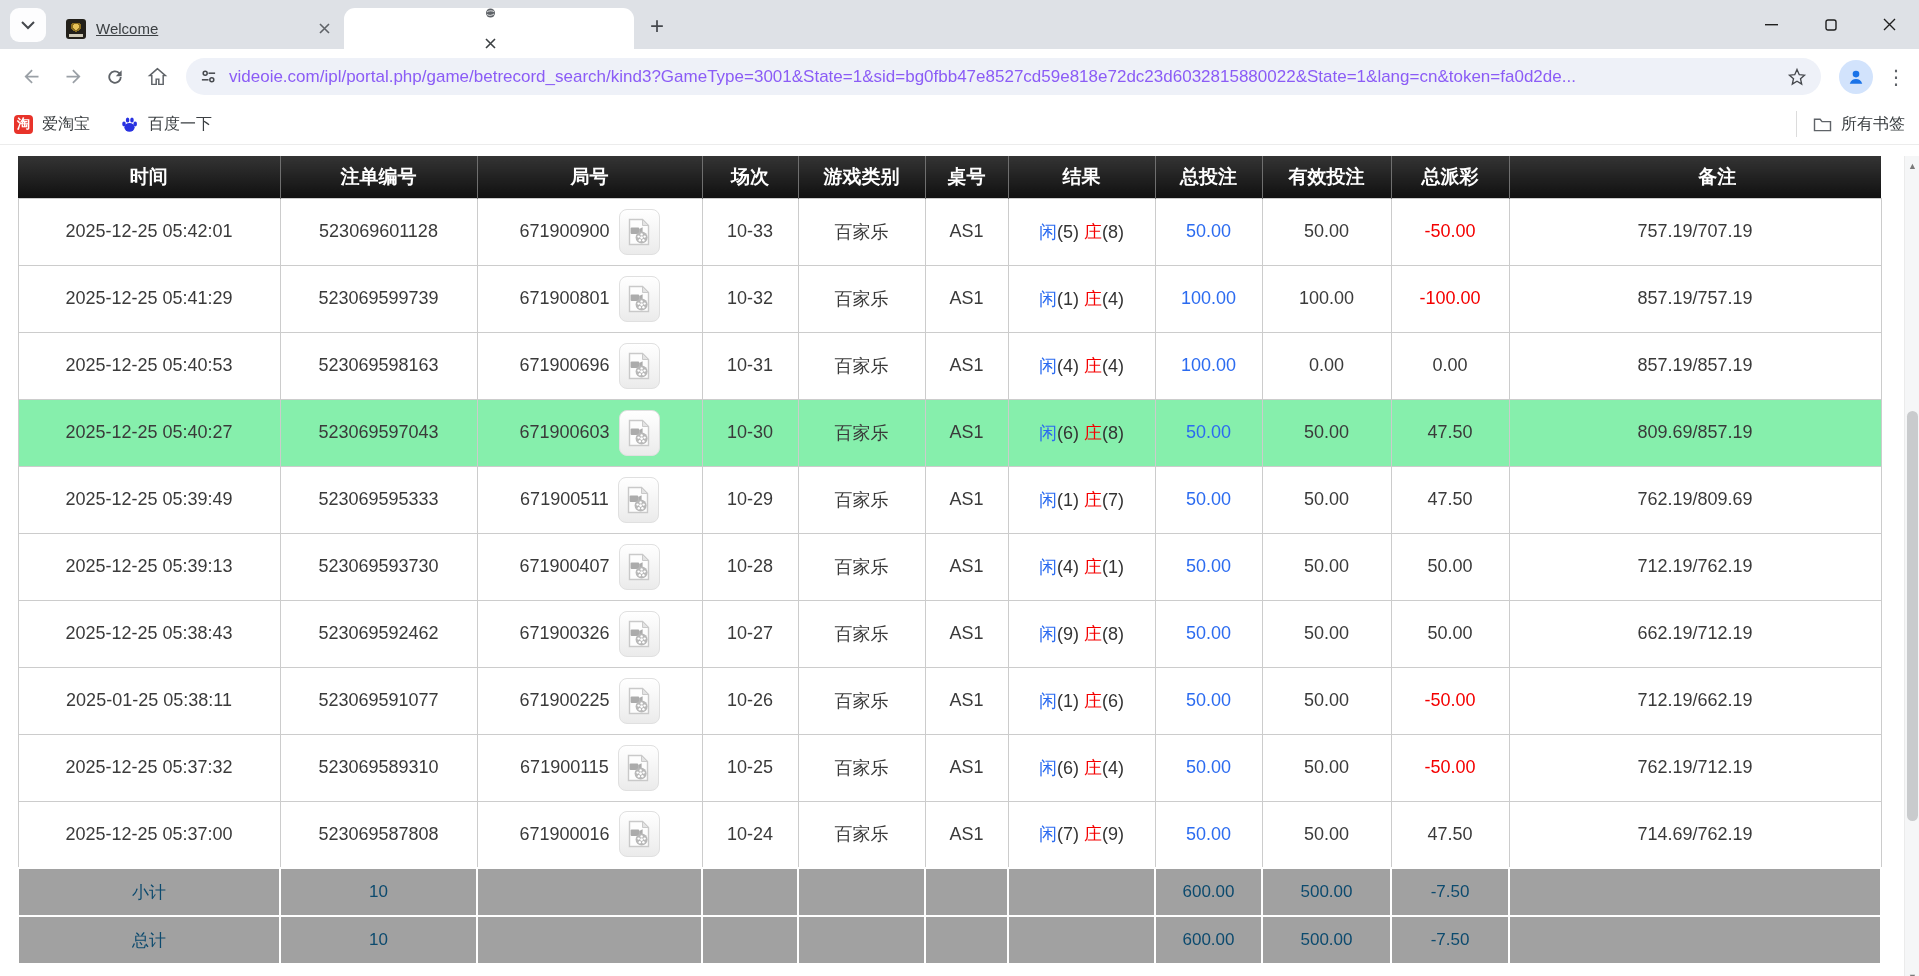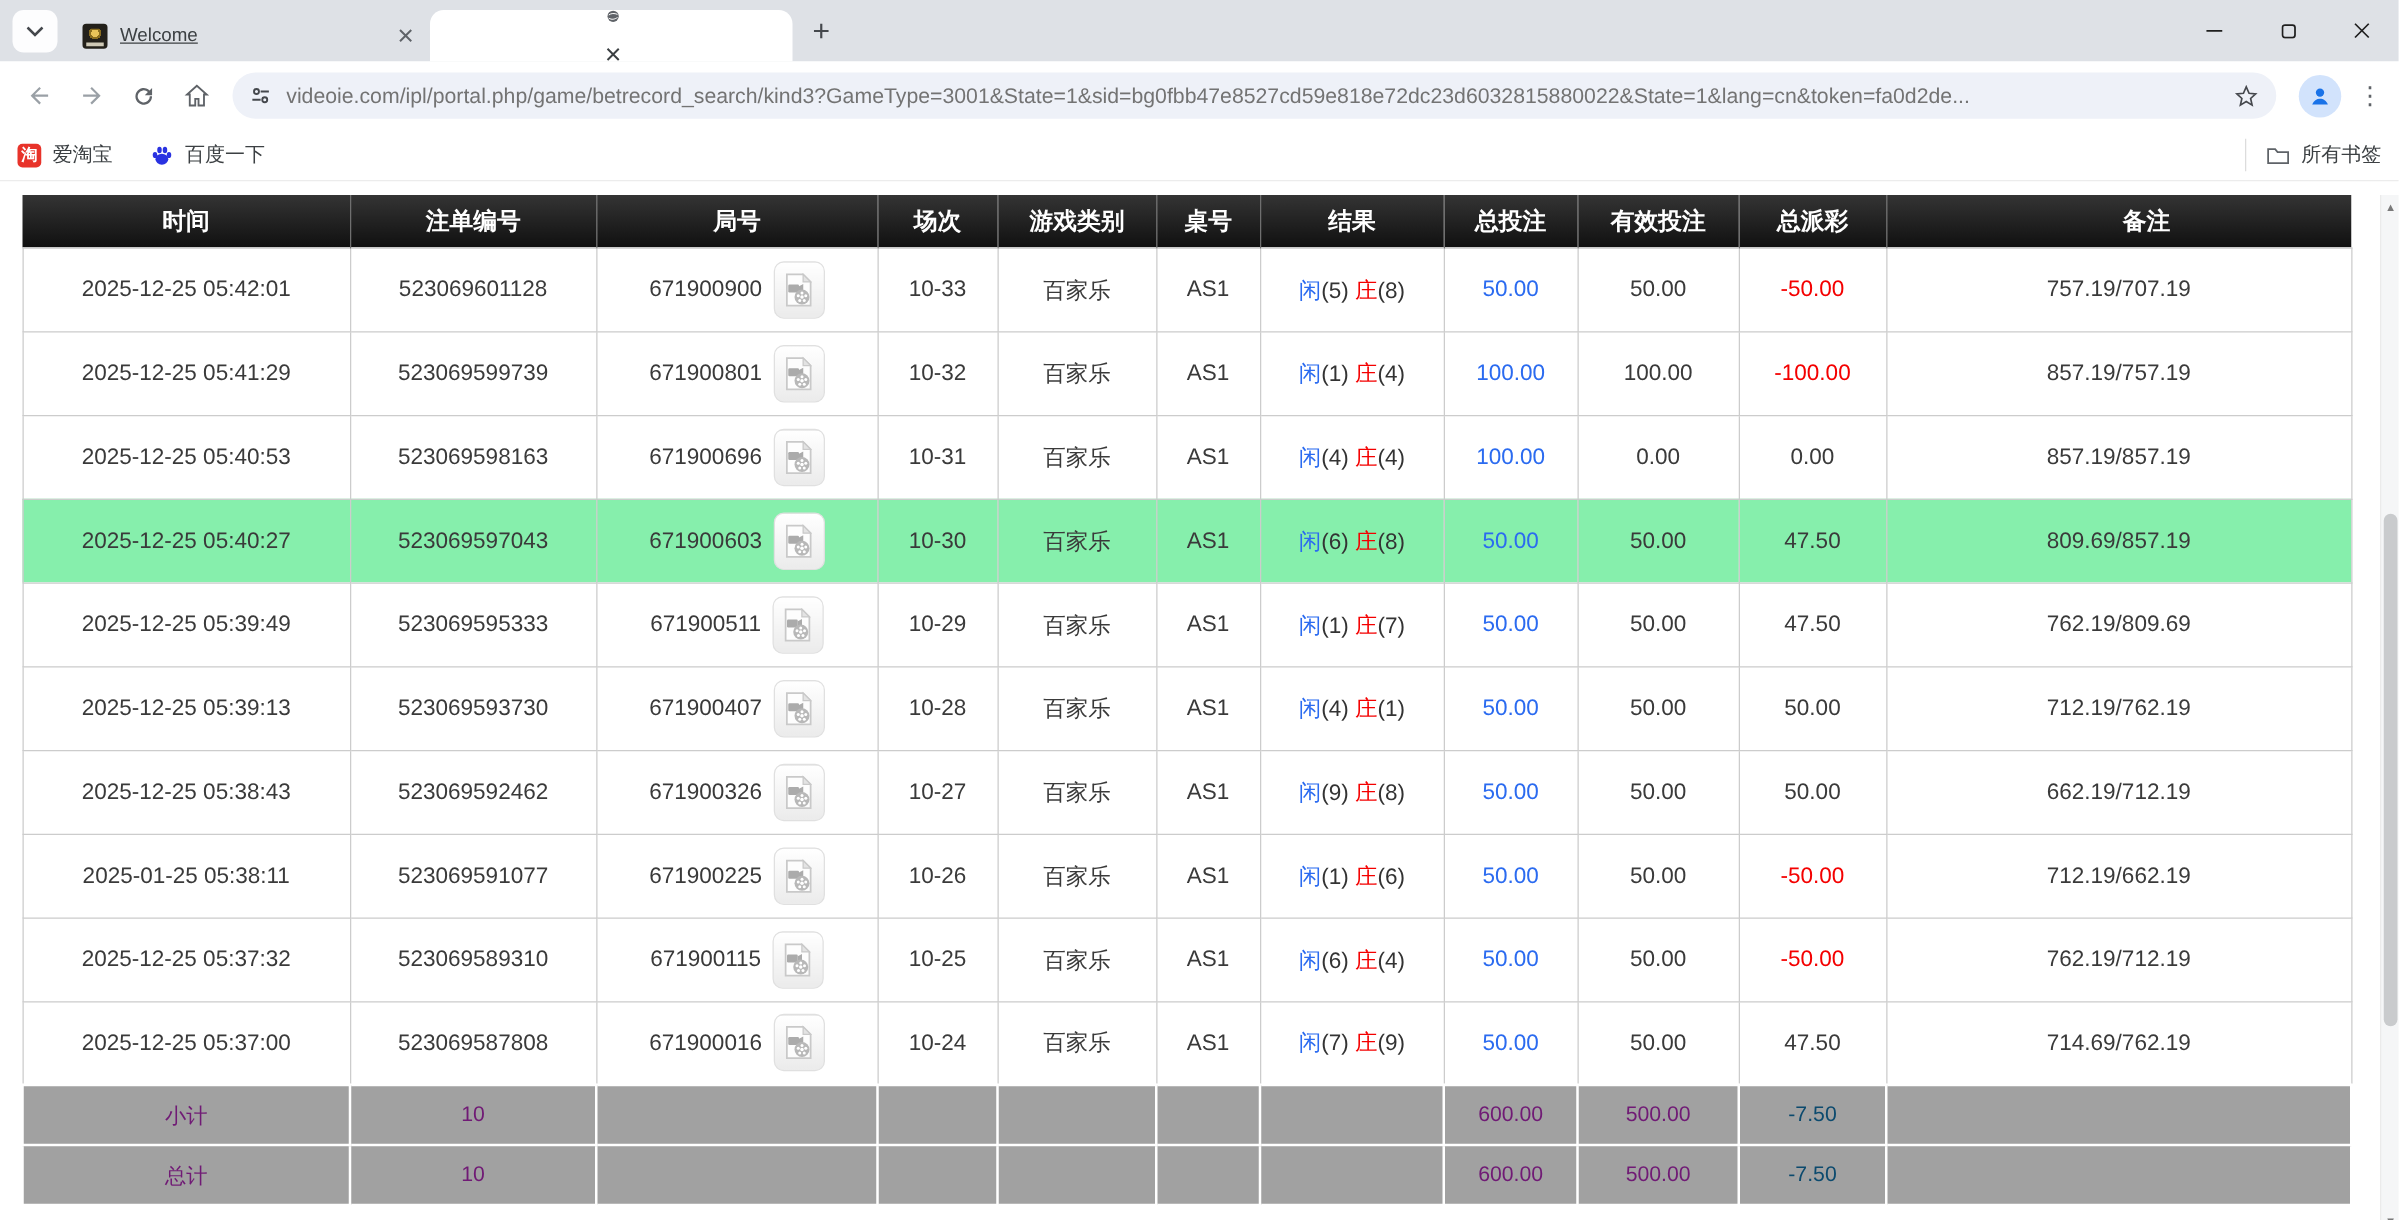--- a/index.html
+++ b/index.html
@@ -24,21 +24,21 @@
     color:#45484d; font-size:24px; line-height:1; }
   .win-controls { position:absolute; right:0; top:0; height:49px; display:flex; }
   .win-btn { width:59px; height:100%; display:flex; align-items:center; justify-content:center; color:#1f1f1f; }
 
   
   .toolbar { height:55px; background:#fff; display:flex; align-items:center; padding:0 10px; }
   .nav-btn { width:42px; height:42px; display:flex; align-items:center; justify-content:center; color:#5f6368; flex:0 0 auto; }
   .omnibox { flex:1; height:37px; background:#eef1f8; border-radius:19px; display:flex; align-items:center;
     padding:0 14px; margin:0 8px; min-width:0; }
   .site-settings { margin-right:12px; display:flex; flex:0 0 auto; }
-  .omnibox-url { flex:1; font-size:17px; color:#737373; white-space:nowrap; overflow:hidden; }
+  .omnibox-url { flex:1; font-size:17px; color:#8b5cf6; white-space:nowrap; overflow:hidden; }
   .star-btn { margin-left:10px; display:flex; flex:0 0 auto; }
   .avatar { width:34px; height:34px; border-radius:50%; background:#d2e3fc; display:flex; align-items:center;
     justify-content:center; margin:0 10px; flex:0 0 auto; }
   .menu-dots { width:26px; height:38px; display:flex; align-items:center; justify-content:center;
     color:#5f6368; font-size:20px; letter-spacing:0; flex:0 0 auto; }
 
   
   .bookmarks { height:41px; background:#fff; border-bottom:1px solid #ececec; display:flex; align-items:center;
     padding:0 14px; font-size:16px; color:#3c4043; }
   .bm-item { display:flex; align-items:center; gap:9px; margin-right:30px; }
@@ -55,21 +55,21 @@
   thead th:last-child { border-right:none;padding-left:44px; }
   tbody td { height:67px; border:1px solid #ccc; background:#fff; text-align:center; vertical-align:middle;
     font-size:18px; color:#3a3a3a; }
   tr.hl td { background:#86efac; }
   .c-blue { color:#2b6bf0; }
   .c-red { color:#f40000; }
   .res-num { color:#333; }
   .round-wrap { display:flex; align-items:center; justify-content:center; gap:9px; }
   .video-btn { width:41px; height:46px; border:1px solid #e0e0e0; border-radius:8px;
     background:linear-gradient(#ffffff,#ebebeb); display:flex; align-items:center; justify-content:center; }
-  tfoot td { height:48px; background:#a1a1a1; border:2px solid #fff; color:#701a75; font-size:17px;
+  tfoot td { height:48px; background:#a1a1a1; border:2px solid #fff; color:#0c4a6e; font-size:17px;
     text-align:center; vertical-align:middle; }
   tfoot td.c-red { color:#0c4a6e; }
 
   
   .scrollbar { position:absolute; right:0; top:0; width:15px; height:100%; background:#f5f6f7; border-left:1px solid #ebebeb; }
   .scroll-arrow { position:absolute; left:0; width:15px; height:16px; display:flex; align-items:center;
     justify-content:center; color:#7a7a7a; font-size:9px; }
   .scroll-arrow.up { top:2px; } .scroll-arrow.down { bottom:2px; }
   .scroll-thumb { position:absolute; left:2px; width:11px; top:255px; height:410px; background:#c9cbcd; border-radius:6px; }
 

